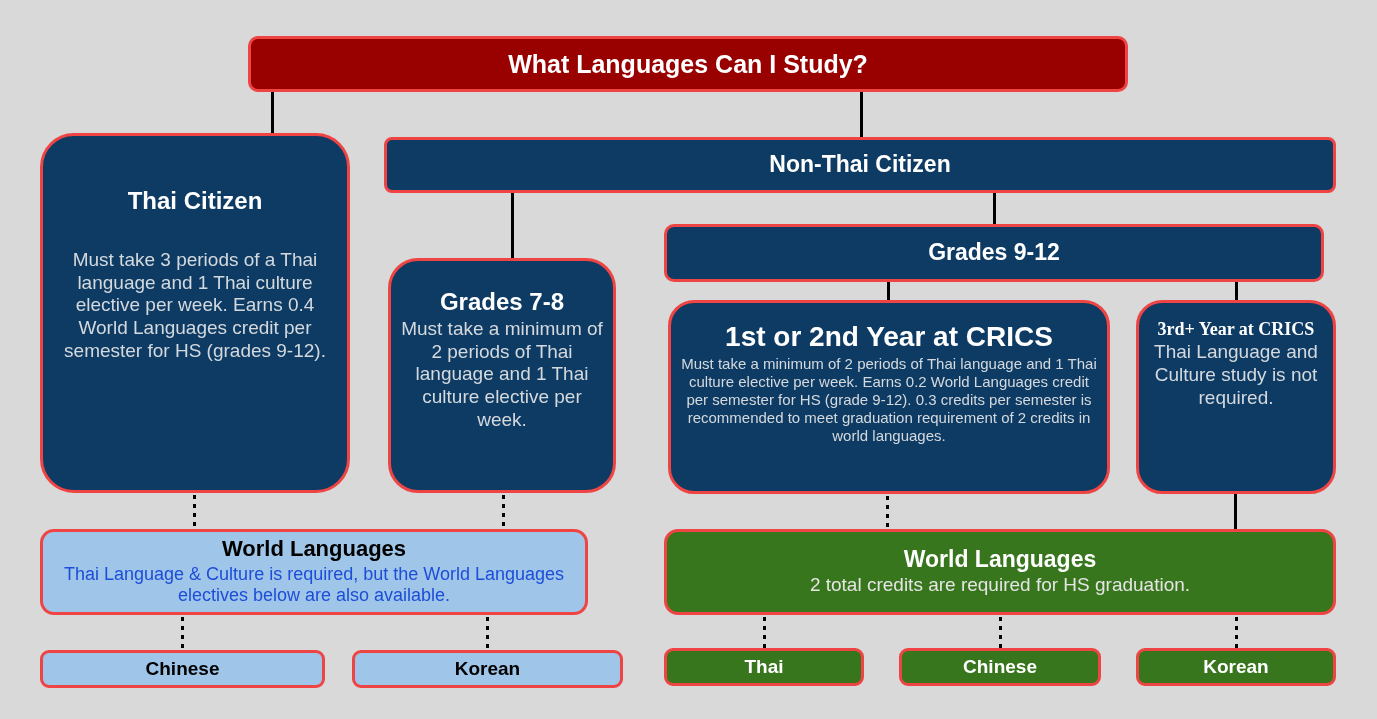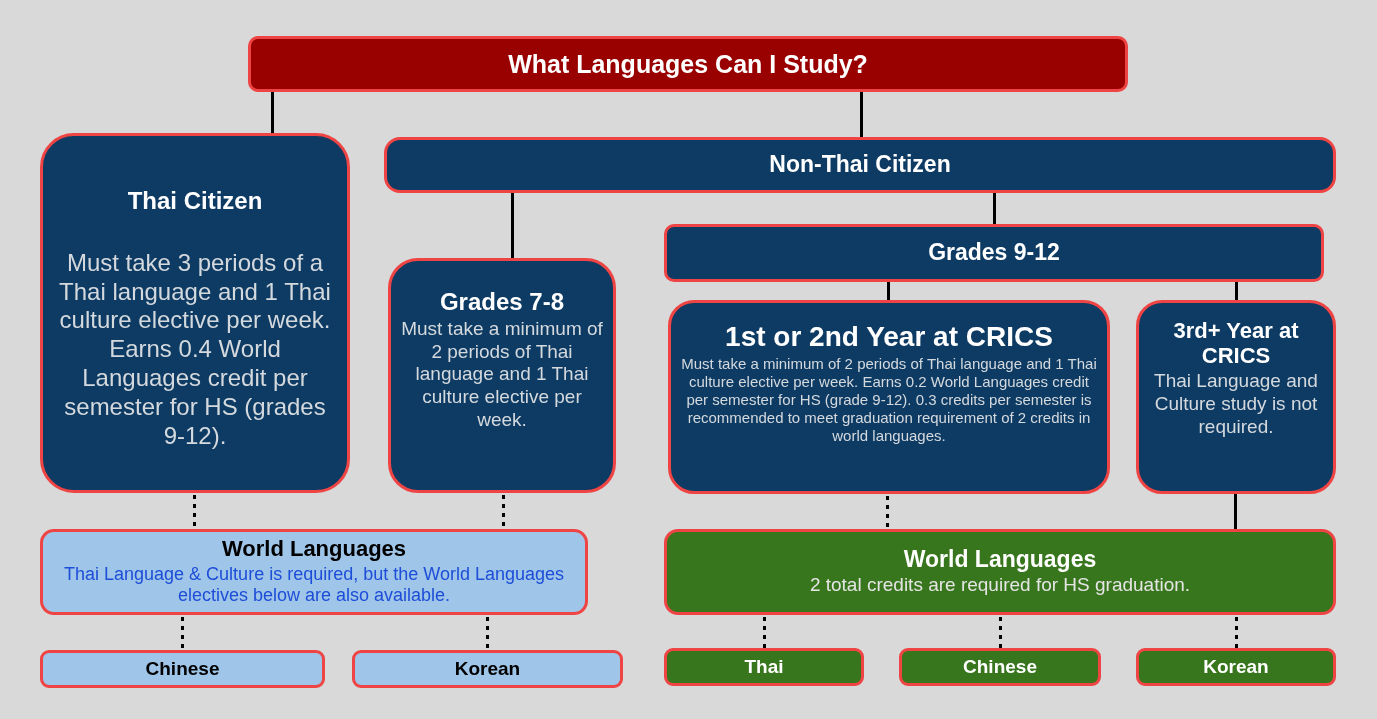--- a/index.html
+++ b/index.html
@@ -77,25 +77,25 @@
   }
   #root-title .title { font-size: 25px; }
 
   #thai-citizen {
     left: 40px; top: 133px; width: 310px; height: 360px;
     border-radius: 34px;
     justify-content: flex-start;
     padding-top: 52px;
   }
   #thai-citizen .title { font-size: 24px; margin-bottom: 34px; }
-  #thai-citizen .body  { font-size: 24px; text-align: center; }
+  #thai-citizen .body  { font-size: 19px; text-align: center; }
 
   #non-thai-citizen {
     left: 384px; top: 137px; width: 952px; height: 56px;
-    border-radius: 16px;
+    border-radius: 8px;
     justify-content: center;
   }
   #non-thai-citizen .title { font-size: 23px; }
 
   #grades-7-8 {
     left: 388px; top: 258px; width: 228px; height: 235px;
     border-radius: 30px;
     justify-content: flex-start;
     padding-top: 28px;
   }
@@ -116,21 +116,21 @@
   }
   #crics-1-2 .title { font-size: 28px; margin-bottom: 3px; }
   #crics-1-2 .body  { font-size: 15px; }
 
   #crics-3plus {
     left: 1136px; top: 300px; width: 200px; height: 194px;
     border-radius: 26px;
     justify-content: flex-start;
     padding-top: 16px;
   }
-  #crics-3plus .title { font-size: 22px; margin-bottom: 2px; }
+  #crics-3plus .title { font-size: 18px; margin-bottom: 2px; font-family: Liberation Serif, serif; }
   #crics-3plus .body  { font-size: 19px; }
 
   #wl-left {
     left: 40px; top: 529px; width: 548px; height: 86px;
     border-radius: 14px;
   }
   #wl-left .title { font-size: 22px; margin-bottom: 2px; }
   #wl-left .body  { font-size: 18px; }
 
   #wl-right {

